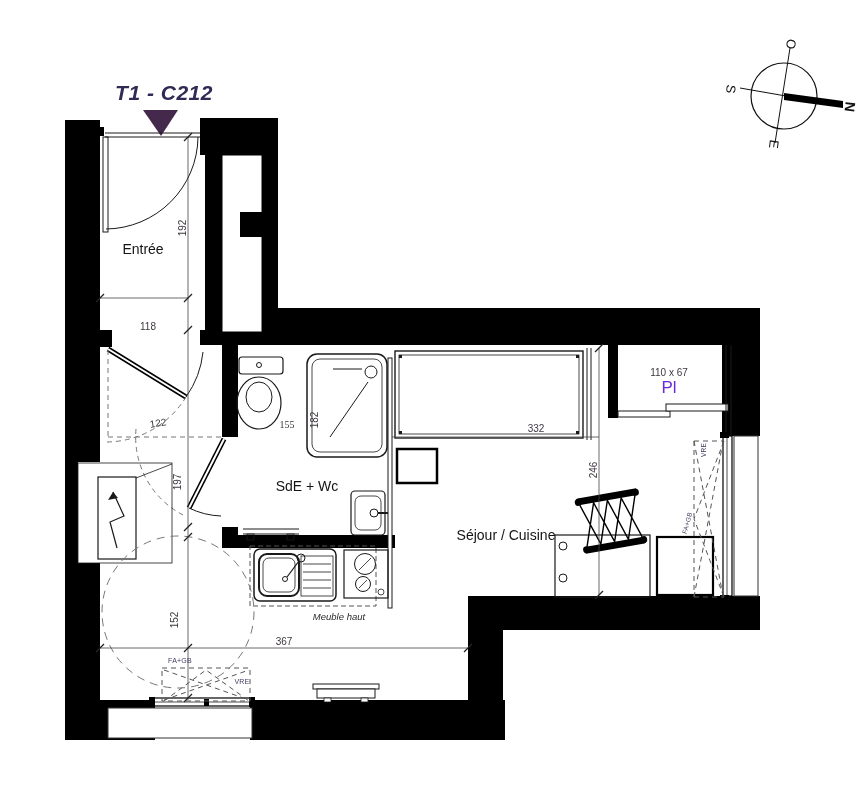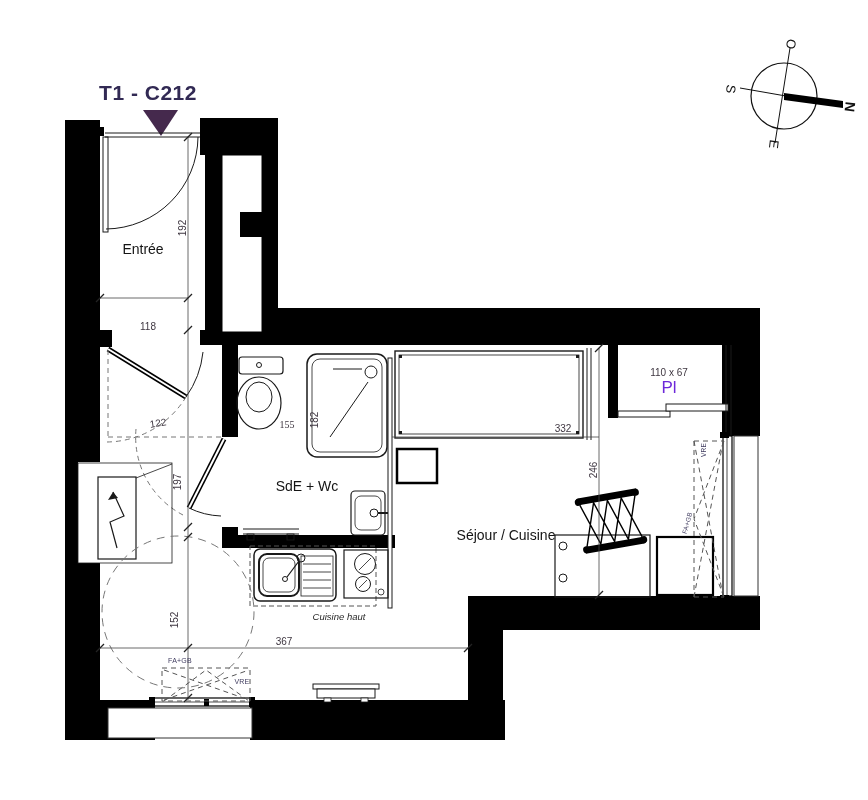--- a/index.html
+++ b/index.html
@@ -235,40 +235,40 @@
   </g>
 
   <g fill="none" stroke="#111">
     <circle cx="784" cy="96" r="33" stroke-width="1.2"></circle>
     <line x1="790" y1="48" x2="775" y2="143" stroke-width="1"></line>
     <line x1="740" y1="88" x2="843" y2="106" stroke-width="1"></line>
     <polygon points="784,93 843,101 843,108 784,100" fill="#000" stroke="none"></polygon>
   </g>
 </svg>
 
-<div class="lbl title" style="left:148px;top:93px;">T1 - C212</div>
+<div class="lbl title" style="left:164px;top:93px;font-style:italic;">T1 - C212</div>
 
 <div class="lbl room" style="left:143px;top:249px;text-align:center;">Entrée</div>
 <div class="lbl room" style="left:287px;top:486px;margin-left:20px;">SdE + Wc</div>
 <div class="lbl room" style="left:506px;top:535px;text-align:center;">Séjour / Cuisine</div>
 <div class="lbl" style="left:669px;top:372px;">110 x 67</div>
 <div class="lbl" style="left:669px;top:388px;font-size:17px;color:#6d28d9;">Pl</div>
 
 <div class="lbl" style="left:148px;top:290px;margin-top:36px;">118</div>
 <div class="lbl rot" style="left:182px;top:228px;">192</div>
 <div class="lbl" style="left:158px;top:423px;transform:translate(-50%,-50%) rotate(-8deg);">122</div>
 <div class="lbl rot" style="left:177px;top:482px;">197</div>
 <div class="lbl" style="left:287px;top:424px;font-family:Liberation Serif, serif;">155</div>
 <div class="lbl rot" style="left:314px;top:420px;">182</div>
-<div class="lbl" style="left:563px;top:428px;">332</div>
+<div class="lbl" style="left:536px;top:428px;">332</div>
 <div class="lbl rot" style="left:593px;top:470px;">246</div>
 <div class="lbl rot" style="left:174px;top:620px;">152</div>
 <div class="lbl" style="left:284px;top:641px;">367</div>
 
-<div class="lbl italic" style="left:339px;top:616px;">Cuisine haut</div>
+<div class="lbl italic" style="left:339px;top:616px;">Meuble haut</div>
 
 <div class="lbl tiny rot" style="left:703px;top:450px;">VRE</div>
 <div class="lbl tiny" style="left:687px;top:523px;transform:translate(-50%,-50%) rotate(-75deg);">FA+GB</div>
 <div class="lbl tiny" style="left:180px;top:660px;font-size:7px;">FA+GB</div>
 <div class="lbl tiny" style="left:242px;top:681px;font-size:7px;">VRE</div>
 
 <div class="lbl compassL" style="left:791px;top:44px;">O</div>
 <div class="lbl compassL" style="left:731px;top:89px;">S</div>
 <div class="lbl compassL compassN" style="left:850px;top:107px;">N</div>
 <div class="lbl compassL" style="left:774px;top:144px;">E</div>

